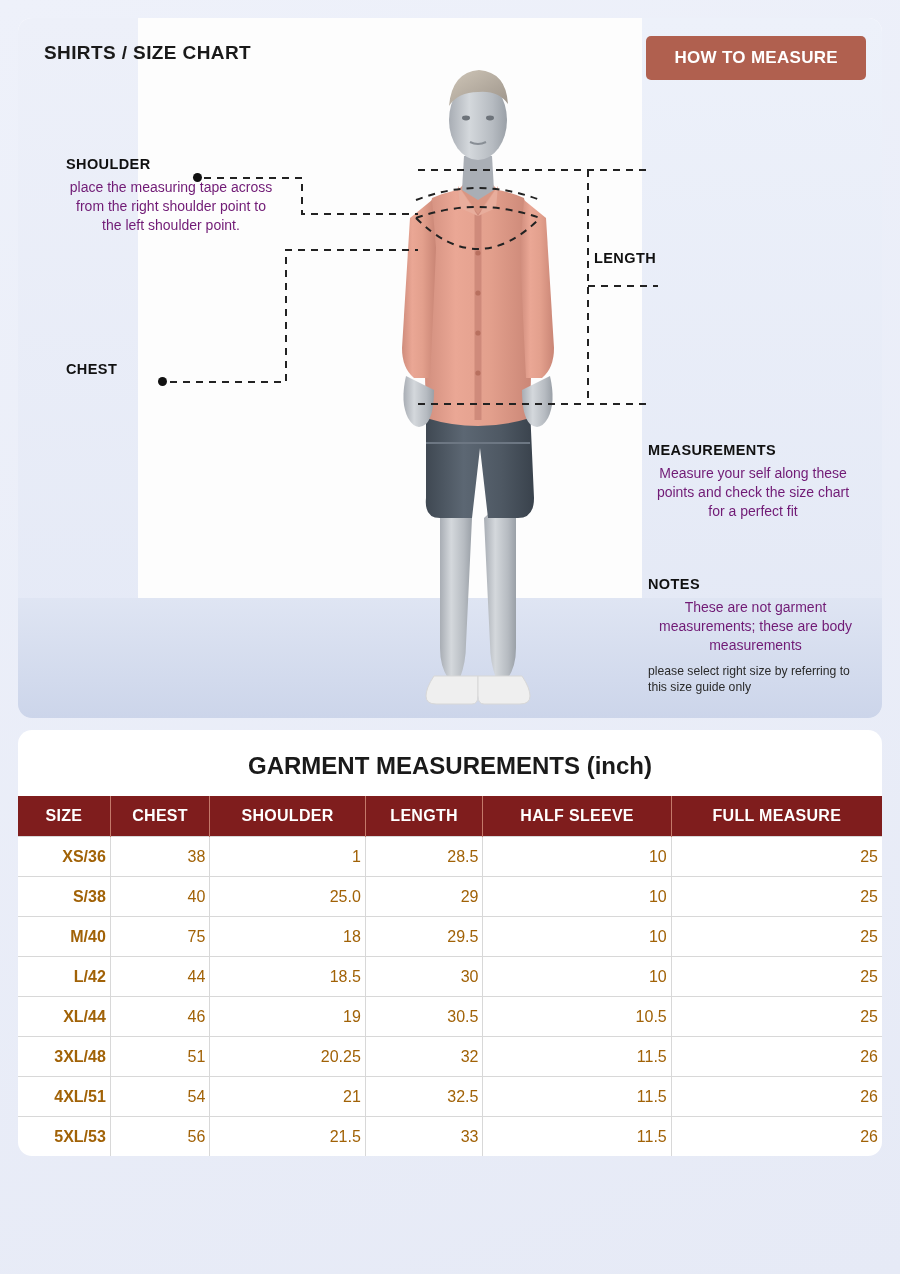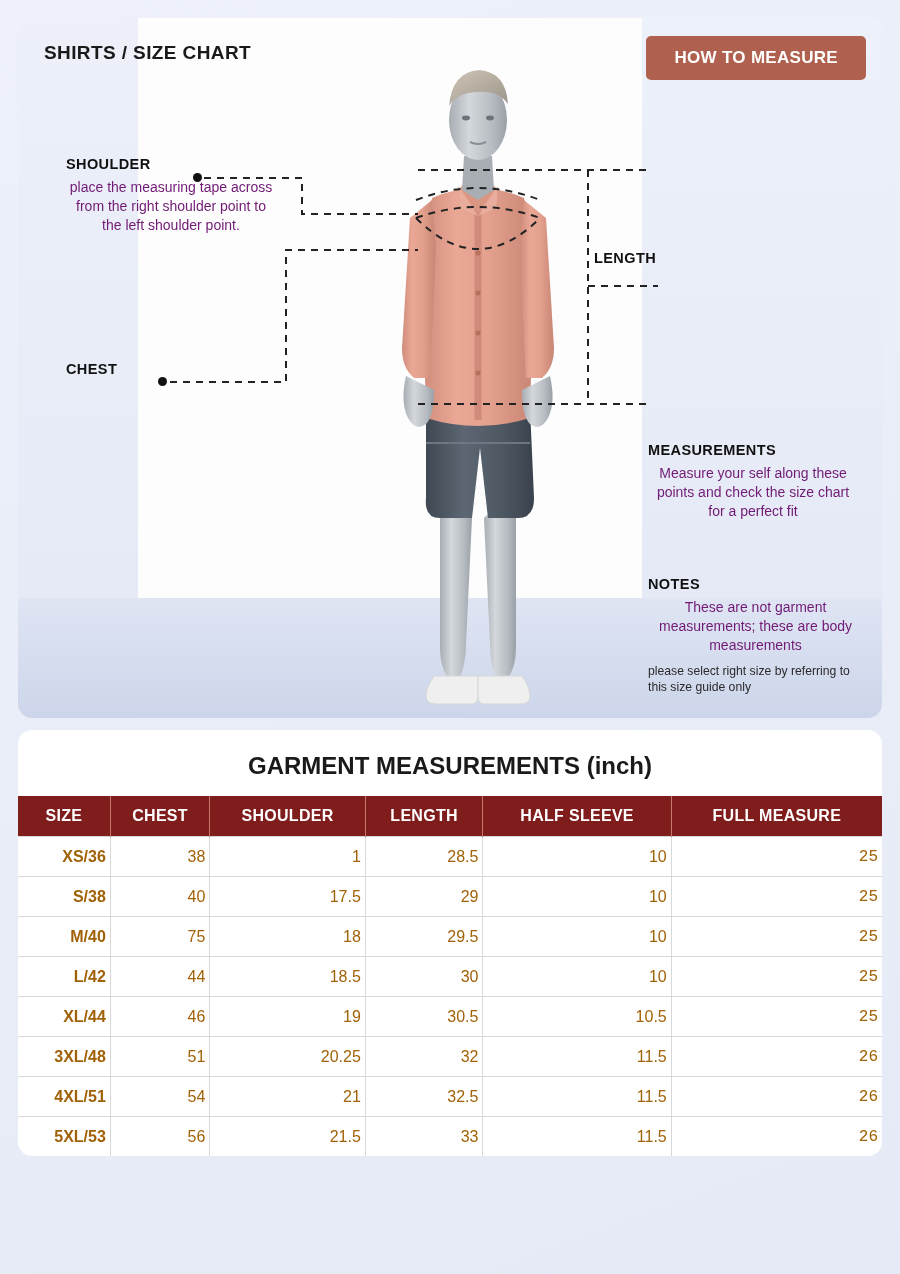--- a/index.html
+++ b/index.html
@@ -103,21 +103,21 @@
     border-right: 1px solid #c4796a;
   }
   thead th:last-child { border-right: none; }
   tbody td {
     font-size: 16px; color: #a16207;
     padding: 10.5px 4px; text-align: right;
     border: 1px solid #d8d8d8;
   }
   tbody td:first-child { font-weight: bold; font-size: 16px; }
   tbody tr td:first-child { border-left: none; }
-  tbody tr td:last-child { border-right: none; font-family: Liberation Mono, monospace; }
+  tbody tr td:last-child { border-right: none; }
   tbody tr:last-child td { border-bottom: none; }
 </style>
 </head>
 <body>
 
 <div class="page">
 
   <div class="hero">
     <div class="hero-bg-left"></div>
     <div class="hero-bg-right"></div>
@@ -254,21 +254,21 @@
             <td>XS/36</td>
             <td>38</td>
             <td>1</td>
             <td>28.5</td>
             <td>10</td>
             <td>25</td>
           </tr>
           <tr>
             <td>S/38</td>
             <td>40</td>
-            <td>17.5</td>
+            <td>25.0</td>
             <td>29</td>
             <td>10</td>
             <td>25</td>
           </tr>
           <tr>
             <td>M/40</td>
             <td>75</td>
             <td>18</td>
             <td>29.5</td>
             <td>10</td>

